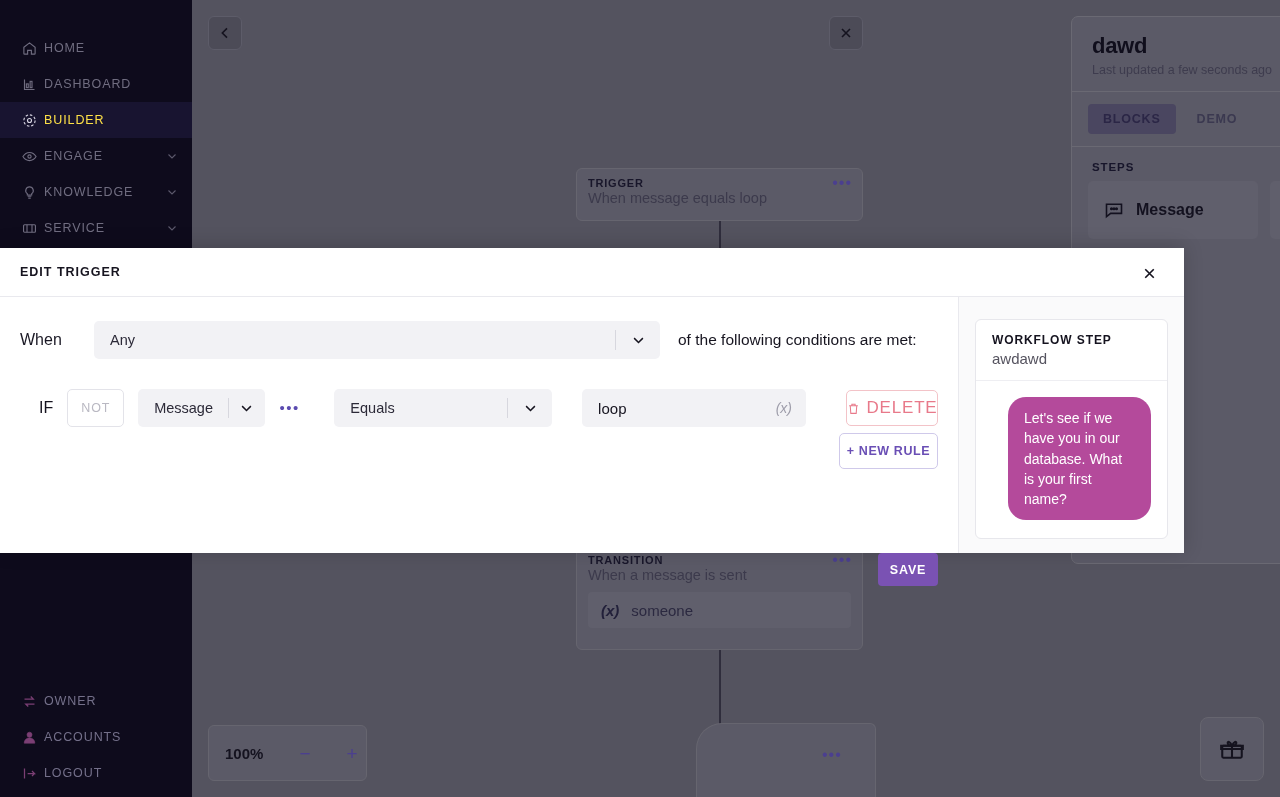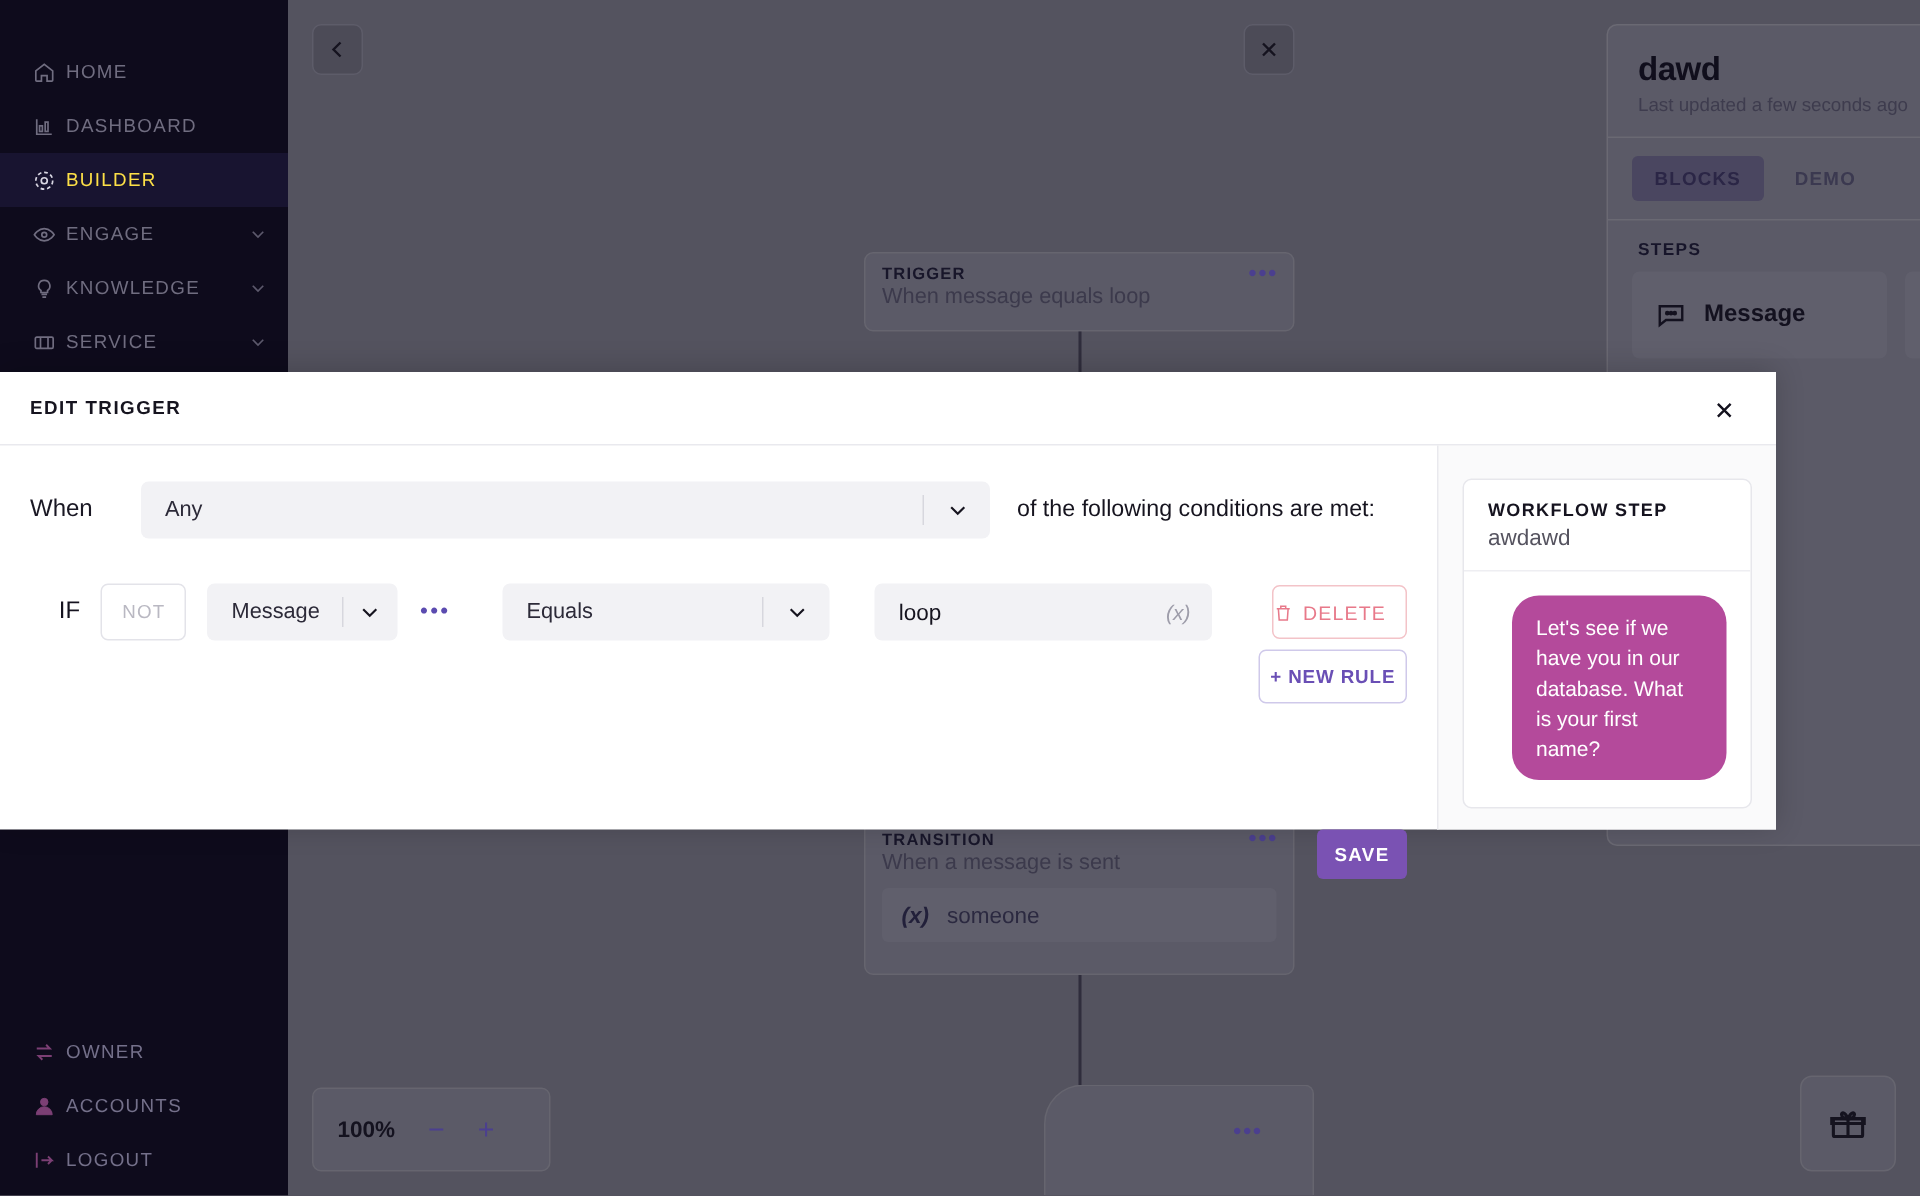--- a/index.html
+++ b/index.html
@@ -100,21 +100,21 @@
     background: #5b5a67;
   }
   .partial-dots {
     position: absolute; left: 630px; top: 750px;
     color: #4b3f8f; font-size: 16px; letter-spacing: 1px; line-height: 10px;
   }
   .zoom-ctl {
     position: absolute; left: 16px; top: 725px;
     width: 159px; height: 56px;
     background: #5b5a67; border: 1px solid #66656f; border-radius: 6px;
-    display: flex; align-items: center; padding: 0 16px; gap: 22px;
+    display: flex; align-items: center; padding: 0 16px; gap: 36px;
   }
   .zoom-val { font-size: 15px; font-weight: bold; color: #14121f; }
   .zoom-btn { font-size: 19px; color: #4b3f8f; line-height: 1; }
   .gift-btn {
     position: absolute; left: 1008px; top: 717px;
     width: 64px; height: 64px;
     background: #5b5a67; border: 1px solid #66656f; border-radius: 8px;
     display: flex; align-items: center; justify-content: center;
   }
 
@@ -206,22 +206,22 @@
   .val-box {
     width: 228px; height: 38px; background: #f2f2f5; border-radius: 5px;
     display: flex; align-items: center; justify-content: space-between;
     padding: 0 14px 0 16px; font-size: 15px; color: #16141f;
     margin-left: 16px;
   }
   .val-x { font-style: italic; color: #9e9daa; font-size: 14px; }
   .del-btn {
     width: 92px; height: 36px; margin-left: 26px;
     border: 1px solid #f3c3c8; border-radius: 5px;
-    display: flex; align-items: center; justify-content: flex-start; gap: 7px;
-    color: #e8798a; font-size: 13px; letter-spacing: .8px;
+    display: flex; align-items: center; justify-content: center; gap: 7px;
+    color: #e8798a; font-size: 17px; letter-spacing: .8px;
   }
   .newrule-btn {
     position: absolute; right: 20px; top: 136px;
     width: 99px; height: 36px;
     border: 1px solid #cfc9ea; border-radius: 5px;
     display: flex; align-items: center; justify-content: center;
     color: #6a4fb5; font-size: 12.5px; font-weight: bold; letter-spacing: .6px;
   }
   .save-btn {
     position: absolute; right: 20px; top: 256px;

